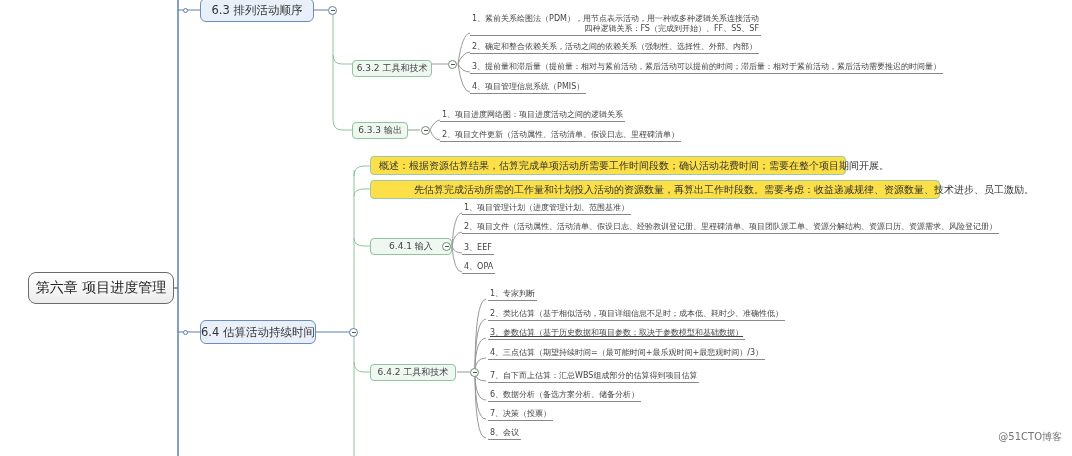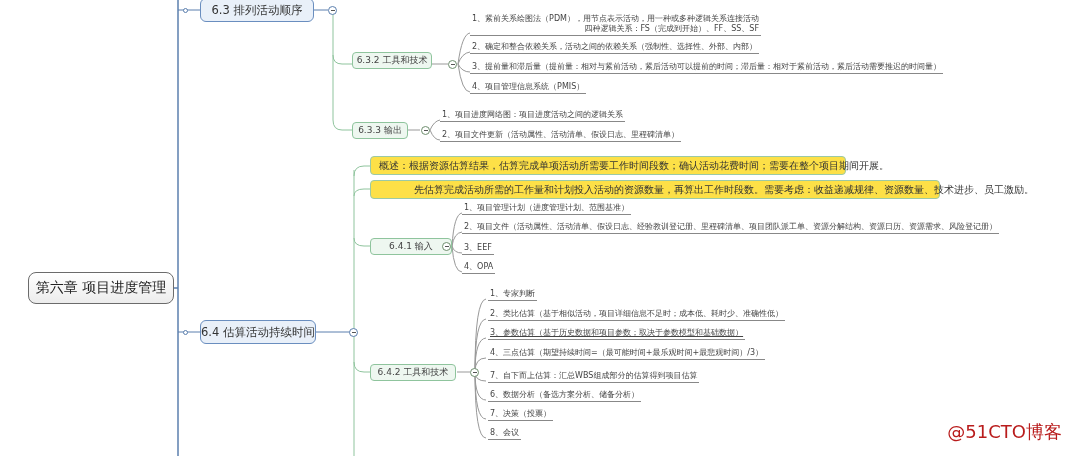--- a/index.html
+++ b/index.html
@@ -11,21 +11,21 @@
           background:linear-gradient(#ffffff,#ececec); font-size:14px; color:#222; }
   .main { width:114px; height:24px; border:1px solid #6a8ebf; border-radius:6px; background:#e9f0f9; font-size:11.5px; color:#333; }
   .sub  { height:17px; border:1px solid #8fc49d; border-radius:4px; background:#eef7f0; font-size:9px; color:#444; padding:0 6px; }
   .big  { height:19px; border:1px solid #9bc9a6; border-radius:4px; background:#fde047; font-size:10px; color:#333; padding:0 8px; justify-content:flex-start; }
   .leaf { position:absolute; font-size:8px; color:#444; white-space:nowrap; border-bottom:1px solid #888; padding:0 2px 1px 2px; line-height:10px;text-align:right; }
   .leaf.two { line-height:10px; }
   .toggle { position:absolute; width:9px; height:9px; border:1px solid #6f8f6f; border-radius:50%; background:#fff; box-sizing:border-box; }
   .toggle::after { content:""; position:absolute; left:1.5px; right:1.5px; top:3px; height:1px; background:#555; }
   .toggle.blue { border-color:#5b7fae; }
   .dot { position:absolute; width:5px; height:5px; border:1px solid #5b7fae; border-radius:50%; background:#fff; box-sizing:border-box; }
-  .watermark { position:absolute; right:10px; bottom:12px; font-size:18px; color:#b91c1c; }
+  .watermark { position:absolute; right:10px; bottom:12px; font-size:10px; color:#737373; }
   svg.lines { position:absolute; left:0; top:0; }
 </style>
 </head>
 <body>
 
 <div id="map">
 
   <svg class="lines" width="1072" height="456">
 
     <line x1="178" y1="0" x2="178" y2="456" stroke="#5b7fae" stroke-width="1.5"></line>
@@ -76,21 +76,21 @@
   <div class="node root">
     <span>第六章 项目进度管理</span>
   </div>
 
   <div class="dot" style="left:183px; top:8px;"></div>
   <div class="node main" style="left:200px; top:-2px;">
     <span>6.3 排列活动顺序</span>
   </div>
   <div class="toggle blue" style="left:328px; top:6px;"></div>
 
-  <div class="node sub" style="left:352px; top:52px; width:80px;">
+  <div class="node sub" style="left:352px; top:60px; width:80px;">
     <span>6.3.2 工具和技术</span>
   </div>
   <div class="toggle" style="left:448px; top:60px;"></div>
   <div class="leaf two" style="left:470px; top:14px;">
     <div>1、紧前关系绘图法（PDM），用节点表示活动，用一种或多种逻辑关系连接活动</div>
     <div>四种逻辑关系：FS（完成到开始）、FF、SS、SF</div>
   </div>
   <div class="leaf" style="left:470px; top:42px;">2、确定和整合依赖关系，活动之间的依赖关系（强制性、选择性、外部、内部）</div>
   <div class="leaf" style="left:470px; top:62px;">3、提前量和滞后量（提前量：相对与紧前活动，紧后活动可以提前的时间；滞后量：相对于紧前活动，紧后活动需要推迟的时间量）</div>
   <div class="leaf" style="left:470px; top:82px;">4、项目管理信息系统（PMIS）</div>

